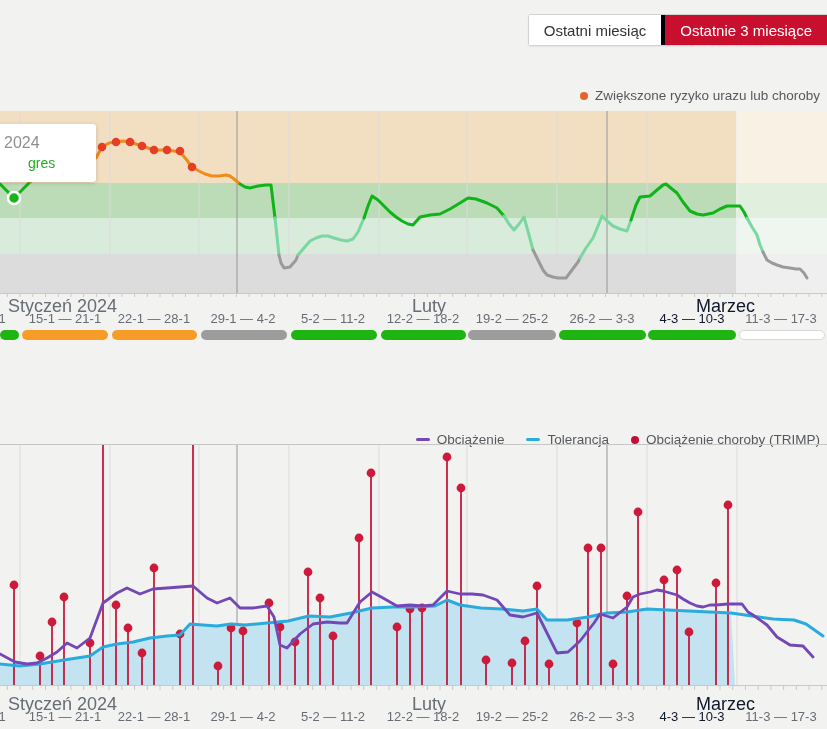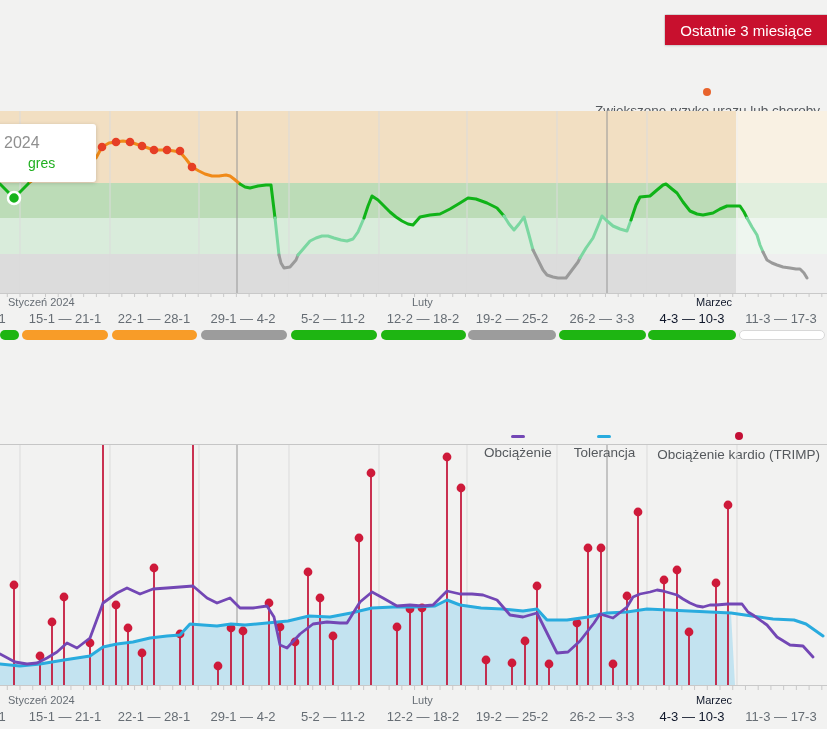--- a/index.html
+++ b/index.html
@@ -1,53 +1,54 @@
 <!DOCTYPE html>
 <html><head>
 <meta charset="utf-8">
 <style>
   html,body{margin:0;padding:0;}
   body{font-family:"Liberation Sans",sans-serif;background:#f2f2f1;}
   .stage{position:relative;width:827px;height:729px;overflow:hidden;background:#f2f2f1;}
 
   
   .tabs{position:absolute;top:14px;right:0;display:flex;border:1px solid #d2d2d2;border-right:none;border-radius:3px 0 0 3px;background:#fff;box-shadow:0 1px 2px rgba(0,0,0,0.06);}
-  .tabs button{font-family:"Liberation Sans",sans-serif;font-size:15px;color:#333;background:#fff;border:none;border-left:1px solid #000000;padding:0 15px;height:30px;cursor:pointer;white-space:nowrap;}
+  .tabs button{font-family:"Liberation Sans",sans-serif;font-size:15px;color:#333;background:#fff;border:none;border-left:4px solid #000000;padding:0 15px;height:30px;cursor:pointer;white-space:nowrap;}
   .tabs button:first-child{border-left:none;}
   .tabs button.sel{color:#fff;}
 
   
   .legend{position:absolute;display:flex;align-items:center;gap:22px;font-size:13.5px;color:#55595d;}
-  .legend .item{display:flex;align-items:center;gap:7px;white-space:nowrap;flex-direction:column;}
+  .legend .item{display:flex;align-items:center;gap:7px;white-space:nowrap;}
   .legend .dot{width:8px;height:8px;border-radius:50%;}
   .legend .dash{width:14px;height:3px;border-radius:1.5px;}
 
   
   .axis{position:absolute;left:0;width:827px;font-size:13px;color:#666d74;}
-  .axis .month{position:absolute;top:0;font-size:11px;white-space:nowrap;}
+  .axis .month{position:absolute;top:0;font-size:18px;white-space:nowrap;}
   .axis .week{position:absolute;top:15px;transform:translateX(-50%);white-space:nowrap;}
   .axis .cur{color:#0f172a;}
 
   
   .pills{position:absolute;left:0;top:330px;width:827px;height:10px;}
   .pills .pill{position:absolute;top:0;height:10px;border-radius:5px;box-sizing:border-box;}
 
   
   .tooltip{position:absolute;left:-34px;top:124px;width:130px;height:58px;background:#fff;border-radius:3px;box-shadow:0 1px 4px rgba(0,0,0,0.18);}
   .tooltip .l1{position:absolute;left:38px;top:10px;font-size:16px;color:#8f8f8f;}
   .tooltip .l2{position:absolute;left:38px;top:31px;font-size:14px;}
 
   svg{position:absolute;left:0;display:block;}
 </style>
 </head>
 <body>
 
 <div class="stage">
 
   <div class="tabs">
+      <button>Ostatni miesiąc</button>
       <button class="sel" style="background: rgb(200, 16, 46);">Ostatnie 3 miesiące</button>
     </div>
 
   <div class="legend" id="legend-top" style="top:88px;right:7px;">
       <span class="item">
         <span class="dot" style="background: rgb(232, 99, 44);"></span>
         <span>Zwiększone ryzyko urazu lub choroby</span>
       </span>
     </div>
 
@@ -196,21 +197,21 @@
       <span class="item">
         <span class="dash" style="background: rgb(115, 71, 181);"></span>
         <span>Obciążenie</span>
       </span>
       <span class="item">
         <span class="dash" style="background: rgb(41, 171, 222);"></span>
         <span>Tolerancja</span>
       </span>
       <span class="item">
         <span class="dot" style="background: rgb(195, 15, 53);"></span>
-        <span>Obciążenie kardio (TRIMP)</span>
+        <span>Obciążenie choroby (TRIMP)</span>
       </span>
     </div>
 
   <svg id="load-svg" width="827" height="246" viewBox="0 0 827 246" style="top:444px;">
       <line x1="20" y1="0" x2="20" y2="241" stroke="#dbdbdb" stroke-width="1"></line>
       <line x1="110" y1="0" x2="110" y2="241" stroke="#dbdbdb" stroke-width="1"></line>
       <line x1="199" y1="0" x2="199" y2="241" stroke="#dbdbdb" stroke-width="1"></line>
       <line x1="289" y1="0" x2="289" y2="241" stroke="#dbdbdb" stroke-width="1"></line>
       <line x1="379" y1="0" x2="379" y2="241" stroke="#dbdbdb" stroke-width="1"></line>
       <line x1="467" y1="0" x2="467" y2="241" stroke="#dbdbdb" stroke-width="1"></line>

